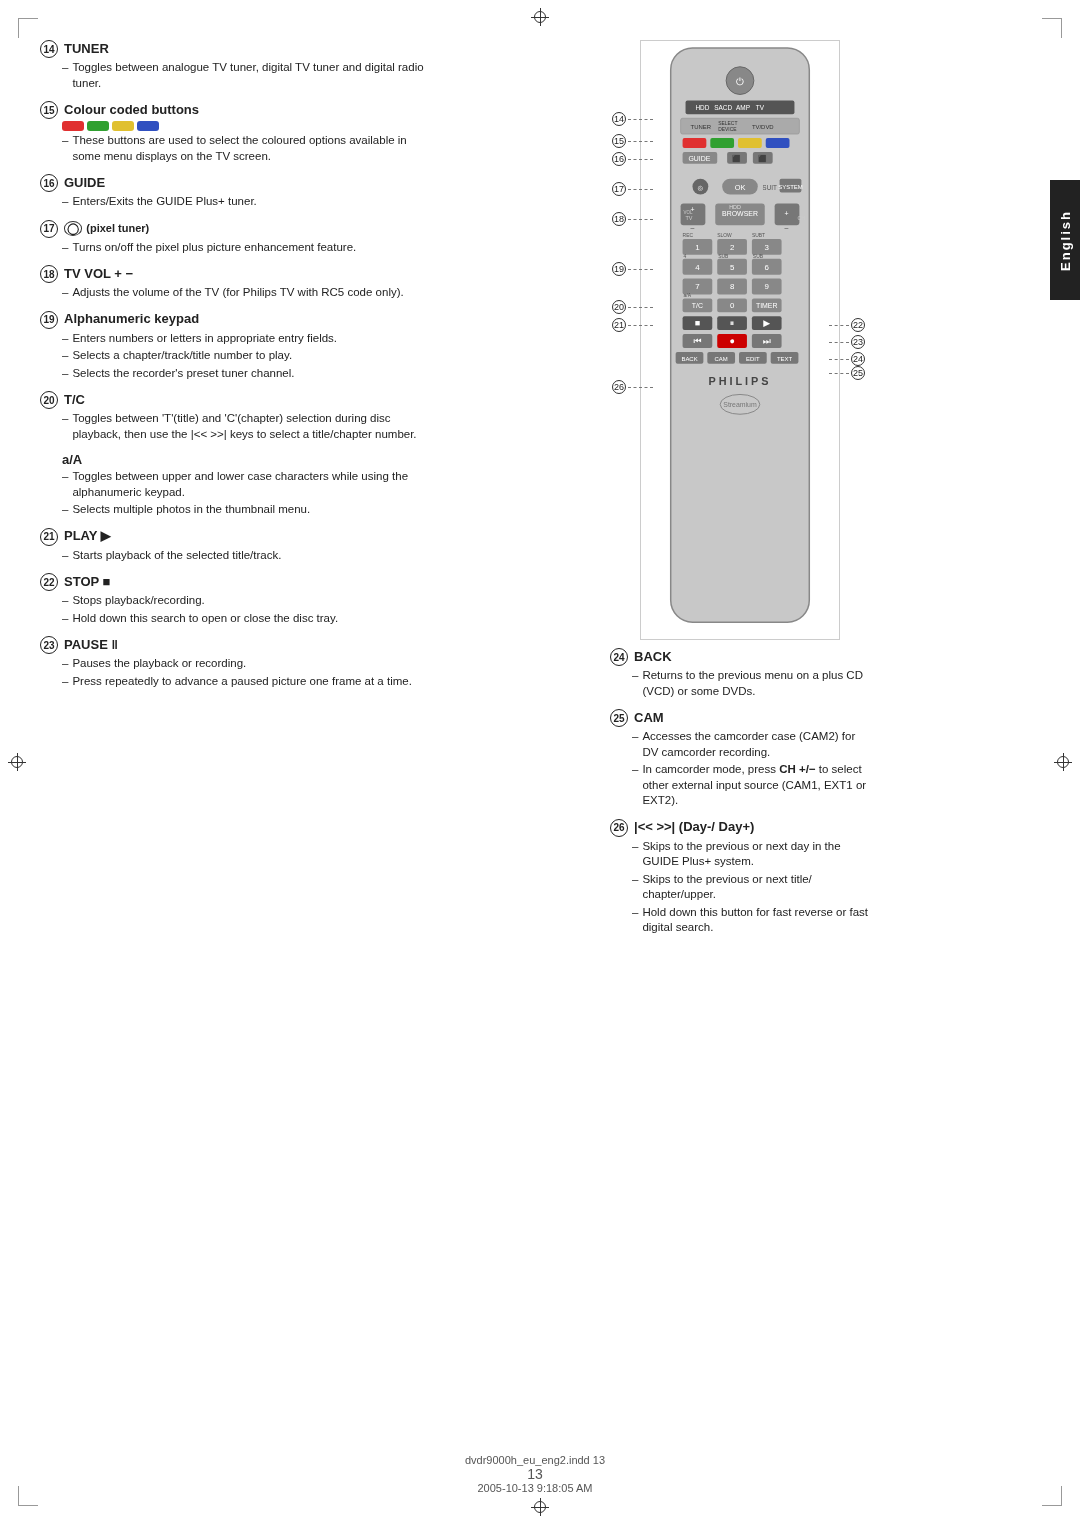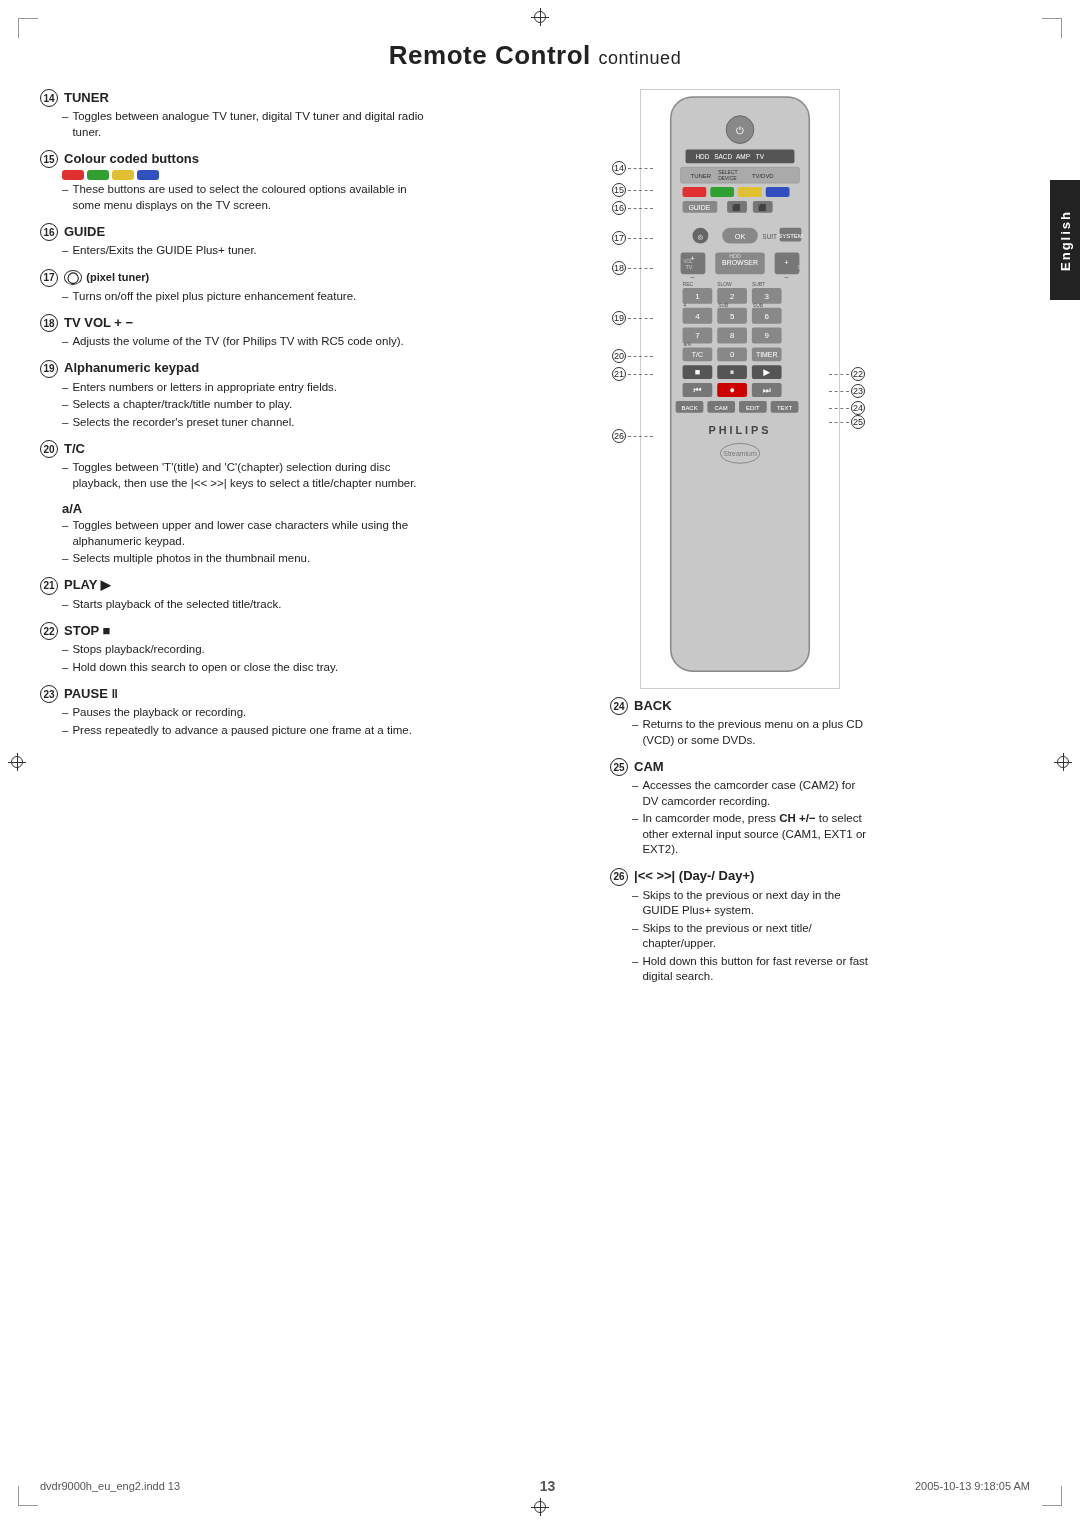--- a/index.html
+++ b/index.html
@@ -159,20 +159,21 @@
     .footer {
       position: absolute;
       bottom: 30px;
       left: 40px;
       right: 50px;
       display: flex;
       justify-content: space-between;
       align-items: center;
       font-size: 11px;
       color: #555;
+      flex-direction: column;
     }
 
     
     .colour-buttons-row {
       display: flex;
       gap: 3px;
       margin: 2px 0;
       margin-left: 22px;
     }
     .cbtn {
@@ -219,24 +220,20 @@
 <div class="reg-mark reg-right">
   <div class="reg-circle" style="left:9px;top:9px;"></div>
 </div>
 
 <div class="english-tab">
   <span>English</span>
 </div>
 
 <div class="page-content">
 
-  <div class="page-title">
-    <span>Remote Control</span>
-    <span class="continued"> <span>continued</span></span>
-  </div>
 
   <div class="two-col">
 
     <div class="left-col">
 
       <div class="section">
         <div class="section-title">
           <span class="circle-num">14</span>
           <b>TUNER</b>
         </div>
@@ -653,15 +650,15 @@
 
       </div>
     </div>
 
   </div>
 
 </div>
 
 <div class="footer">
   <span>dvdr9000h_eu_eng2.indd  13</span>
-  <span style="font-size:14px;font-weight:bold;">13</span>
+  <span style="font-size:14px;font-weight:normal;">13</span>
   <span>2005-10-13  9:18:05 AM</span>
 </div>
 
 </body></html>

